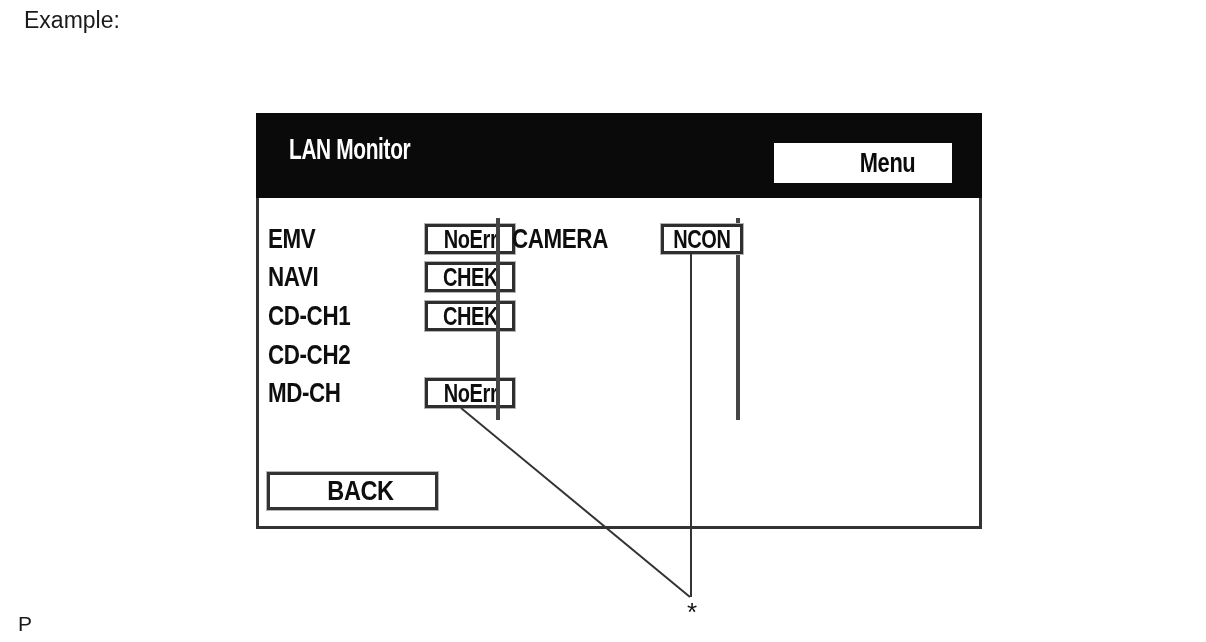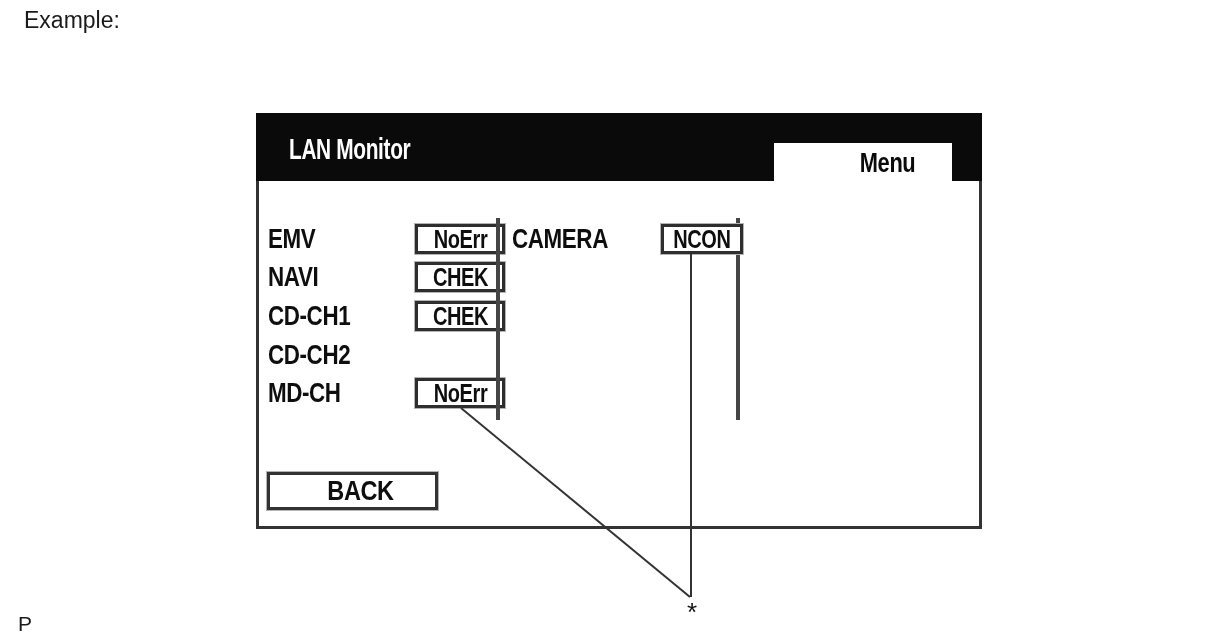--- a/index.html
+++ b/index.html
@@ -24,21 +24,21 @@
 
   
   .screen {
     position: absolute; left: 242px; top: 113px;
     width: 726px; height: 416px;
     border: 3px solid #333;
     background: #fff;
   }
   .screen-header {
     position: absolute; left: -3px; top: -3px;
-    width: 726px; height: 68px;
+    width: 726px; height: 85px;
     background: #0a0a0a;
   }
   .screen-title {
     position: absolute; left: 33px; top: 20px;
     color: #fff; font-size: 29px; font-weight: 700;
     letter-spacing: -0.5px; white-space: nowrap;
     transform: scaleX(0.72); transform-origin: left top;
   }
   .menu-btn {
     position: absolute; left: 518px; top: 30px;
@@ -56,21 +56,21 @@
   
   .row-label {
     position: absolute; left: 9px; height: 30px; line-height: 30px;
     font-size: 28px; font-weight: 700; color: #0e0e0e;
     letter-spacing: -0.5px; white-space: nowrap;
     transform: scaleX(0.80); transform-origin: left center;
   }
   .row-label.cam { left: 253px; }
 
   .status-box {
-    position: absolute; left: 156px;
+    position: absolute; left: 166px;
     width: 90px; height: 30px;
     border: 3px solid #2e2e2e; background: #fff;
     box-shadow: 0 0 0 1px #b4b4b4;
     display: flex; align-items: center; justify-content: center;
     cursor: pointer;
   }
   .status-box.ncon { left: 402px; width: 82px; }
   .status-box .lbl {
     font-size: 25px; font-weight: 700; line-height: 1; color: #0e0e0e;
     letter-spacing: -0.5px; white-space: nowrap;

